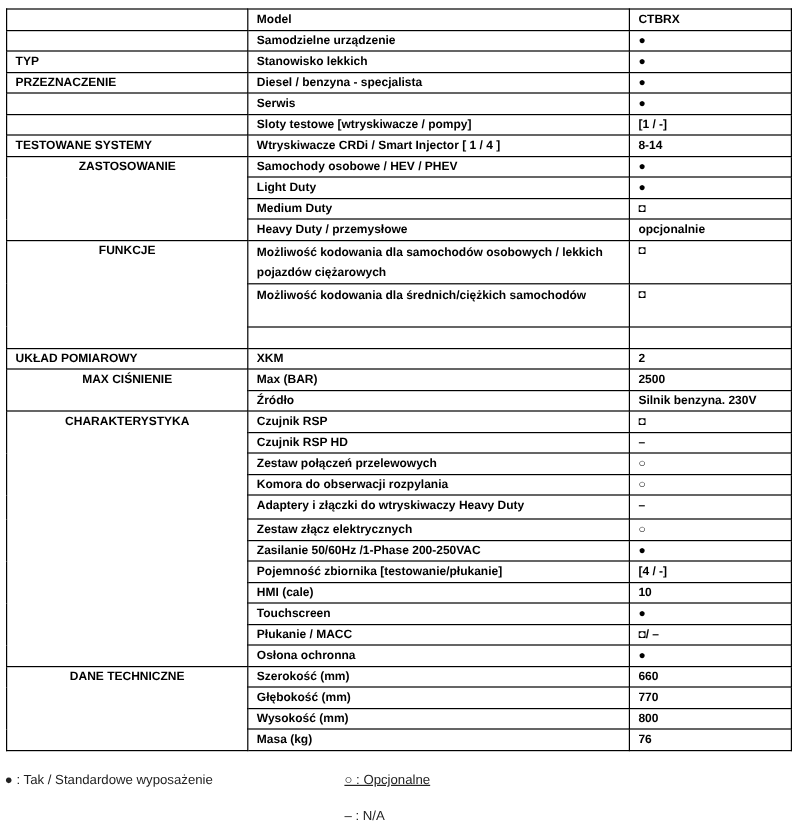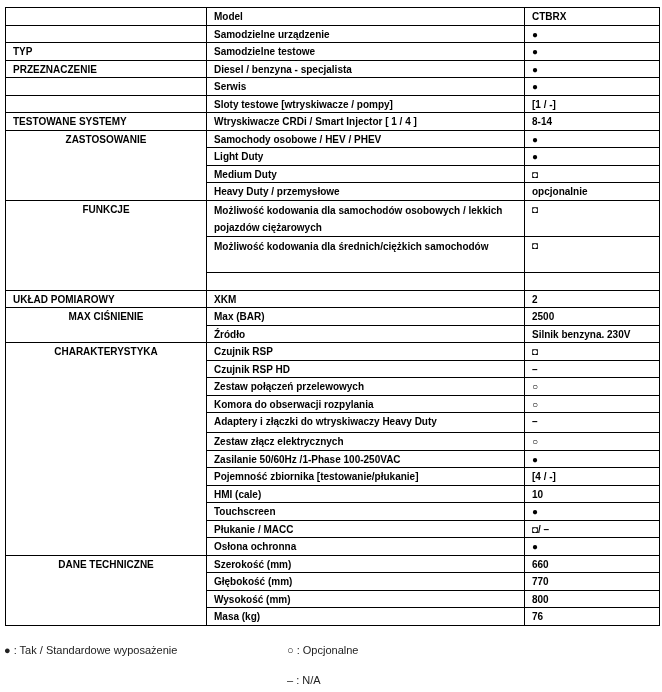--- a/index.html
+++ b/index.html
@@ -51,21 +51,21 @@
       <td>Model</td>
       <td>CTBRX</td>
     </tr>
     <tr>
       <td></td>
       <td>Samodzielne urządzenie</td>
       <td>●</td>
     </tr>
     <tr>
       <td>TYP</td>
-      <td>Samodzielne testowe</td>
+      <td>Stanowisko lekkich</td>
       <td>●</td>
     </tr>
     <tr>
       <td>PRZEZNACZENIE</td>
       <td>Diesel / benzyna - specjalista</td>
       <td>●</td>
     </tr>
     <tr>
       <td></td>
       <td>Serwis</td>
@@ -149,21 +149,21 @@
     </tr>
     <tr class="tall">
       <td>Adaptery i złączki do wtryskiwaczy Heavy Duty</td>
       <td>–</td>
     </tr>
     <tr>
       <td>Zestaw złącz elektrycznych</td>
       <td>○</td>
     </tr>
     <tr>
-      <td>Zasilanie 50/60Hz /1-Phase 100-250VAC</td>
+      <td>Zasilanie 50/60Hz /1-Phase 200-250VAC</td>
       <td>●</td>
     </tr>
     <tr>
       <td>Pojemność zbiornika [testowanie/płukanie]</td>
       <td>[4 / -]</td>
     </tr>
     <tr>
       <td>HMI (cale)</td>
       <td>10</td>
     </tr>
@@ -194,15 +194,15 @@
       <td>800</td>
     </tr>
     <tr>
       <td>Masa (kg)</td>
       <td>76</td>
     </tr>
   </tbody>
 </table>
 
 <div class="legend" style="left:4px; top:644px;">● : Tak / Standardowe wyposażenie</div>
-<div class="legend" style="left:287px; top:644px;">○ : Opcjonalne</div>
+<div class="legend" style="left:287px; top:644px;text-decoration:underline;">○ : Opcjonalne</div>
 <div class="legend" style="left:4px; top:710px;">◘ : Tak / dodatkowe wyposażenie</div>
 <div class="legend" style="left:287px; top:674px;">– : N/A</div>
 
 </body></html>

